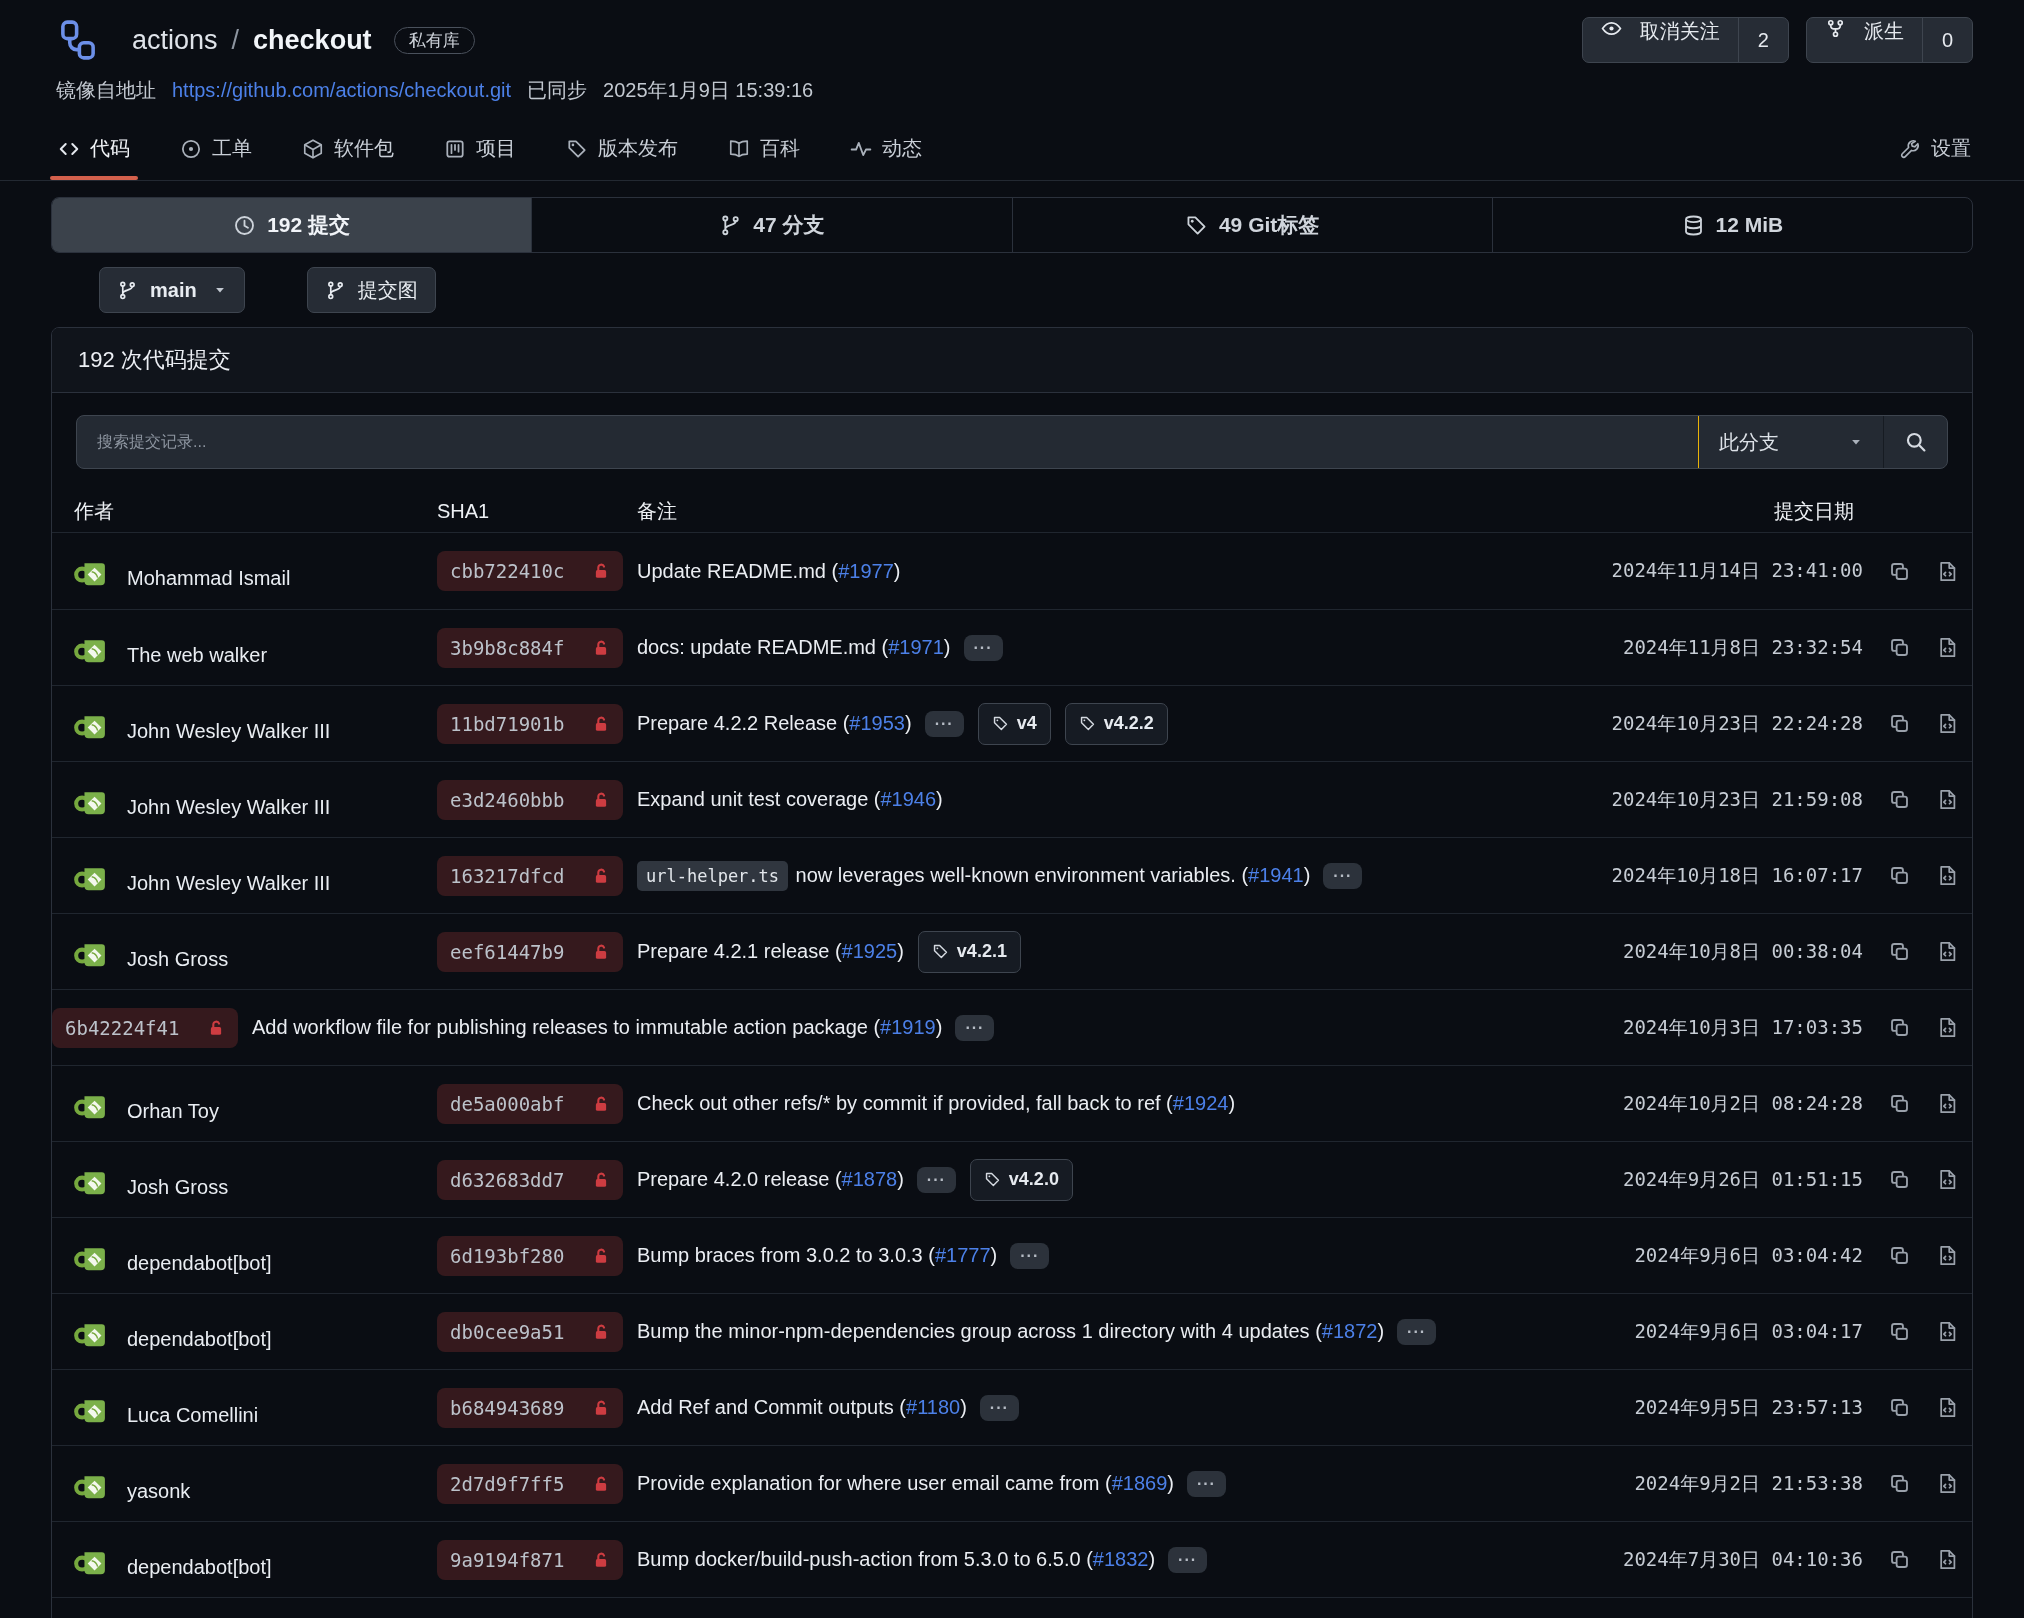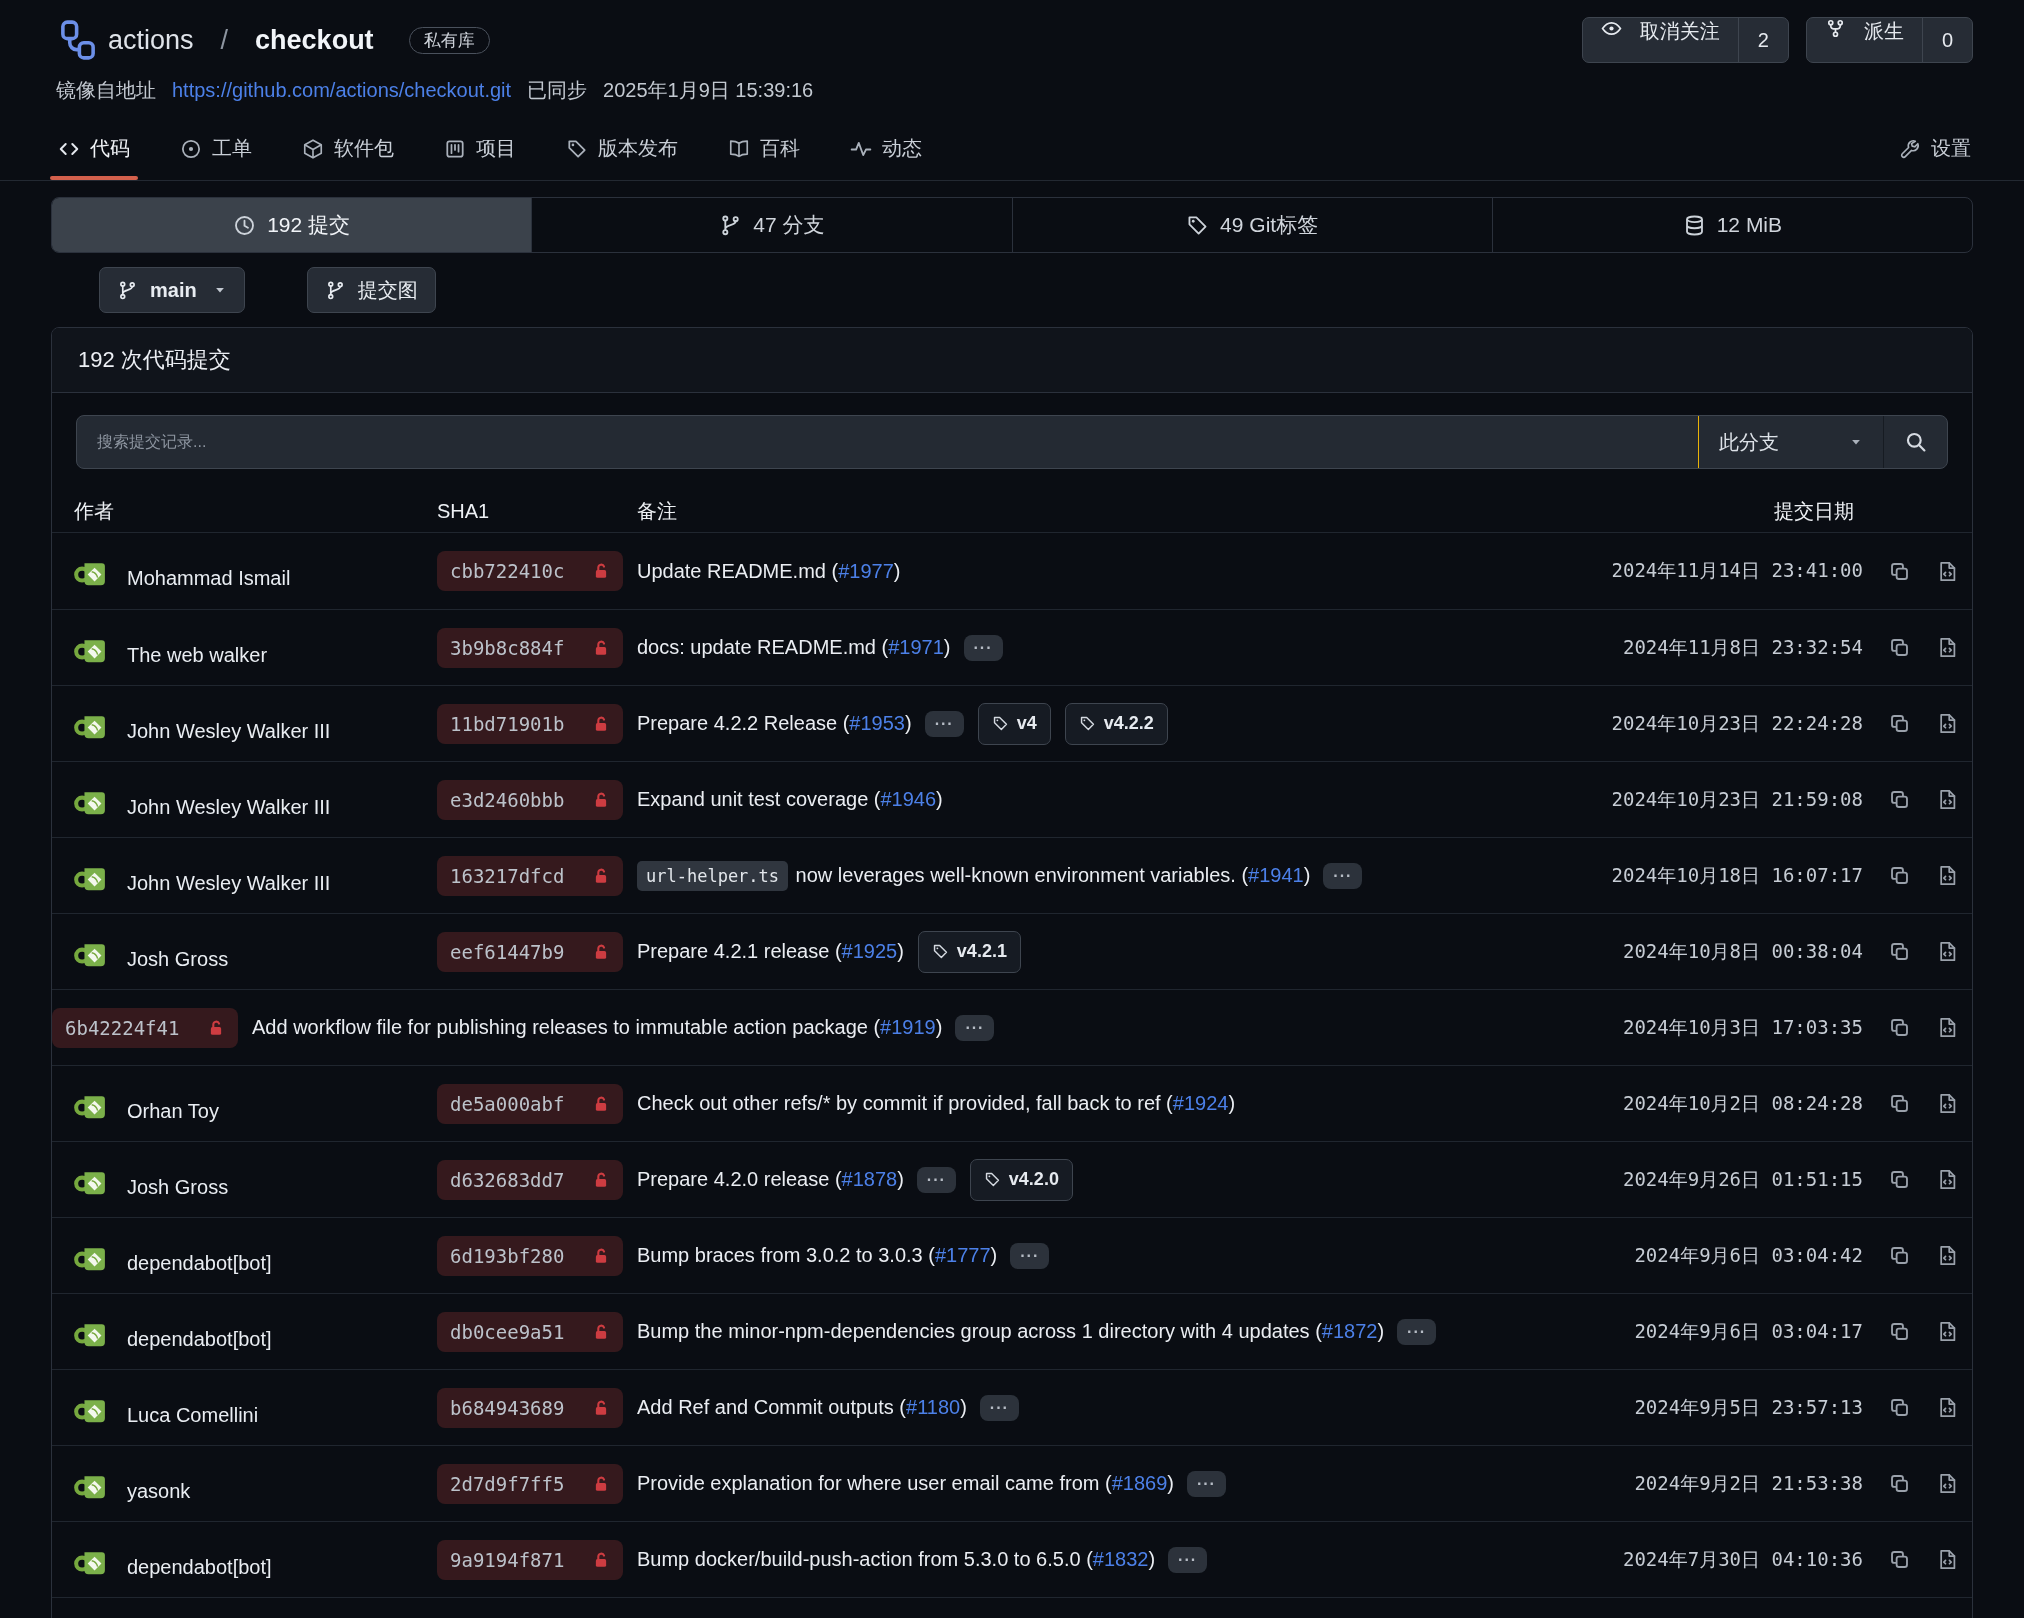--- a/index.html
+++ b/index.html
@@ -27,21 +27,21 @@
     font-family:"Liberation Sans","DejaVu Sans",sans-serif;
   }
   .icon{display:inline-flex;flex:none;align-items:center;justify-content:center}
   .icon svg{display:block}
   a{text-decoration:none;color:inherit;cursor:pointer}
   button{cursor:pointer}
 
   
   .top{padding:14px 51px 0 56px}
   .header-row{display:flex;align-items:center;height:52px}
-  .repo-title{display:flex;align-items:flex-start;gap:25px;margin-left:8px;font-size:27px}
+  .repo-title{display:flex;align-items:flex-start;gap:12px;margin-left:32px;font-size:27px}
   .repo-owner{color:#dfe3e9;font-weight:400}
   .repo-sep{color:#8d95a0;margin:0 2px}
   .repo-name{font-weight:bold;color:#f2f5f9}
   .visibility-badge{
     margin-left:10px;font-size:17px;color:#ced3da;border:1px solid #4a515c;
     border-radius:16px;padding:4px 14px;align-self:center;line-height:1;
   }
   .header-actions{margin-left:auto;display:flex;gap:17px}
   .split-btn{
     display:flex;align-items:stretch;background:var(--btn-bg);
@@ -66,21 +66,21 @@
     content:"";position:absolute;left:-6px;right:-6px;bottom:0;height:4px;
     background:var(--coral);border-radius:2px;
   }
   .tab-settings{margin-left:auto}
 
   
   .content{padding:16px 51px 0 51px}
 
   .stats-bar{
     display:flex;height:56px;border:1px solid var(--panel-border);border-radius:8px;
-    overflow:hidden;font-size:21px;color:#d0d5dc;
+    overflow:hidden;font-size:21px;color:#d0d5dc;font-weight:bold;
   }
   .seg{flex:1;display:flex;align-items:center;justify-content:center;gap:11px;border-left:1px solid var(--panel-border)}
   .seg:first-child{border-left:none}
   .seg.active{background:var(--active-seg);color:#f1f4f8}
   .seg .icon{color:#cdd3da}
 
   .branch-row{margin-top:14px;display:flex;gap:14px}
   .tool-btn{
     display:flex;align-items:center;gap:12px;height:46px;padding:0 17px;
     background:var(--btn-bg);border:1px solid var(--btn-border);border-radius:7px;

